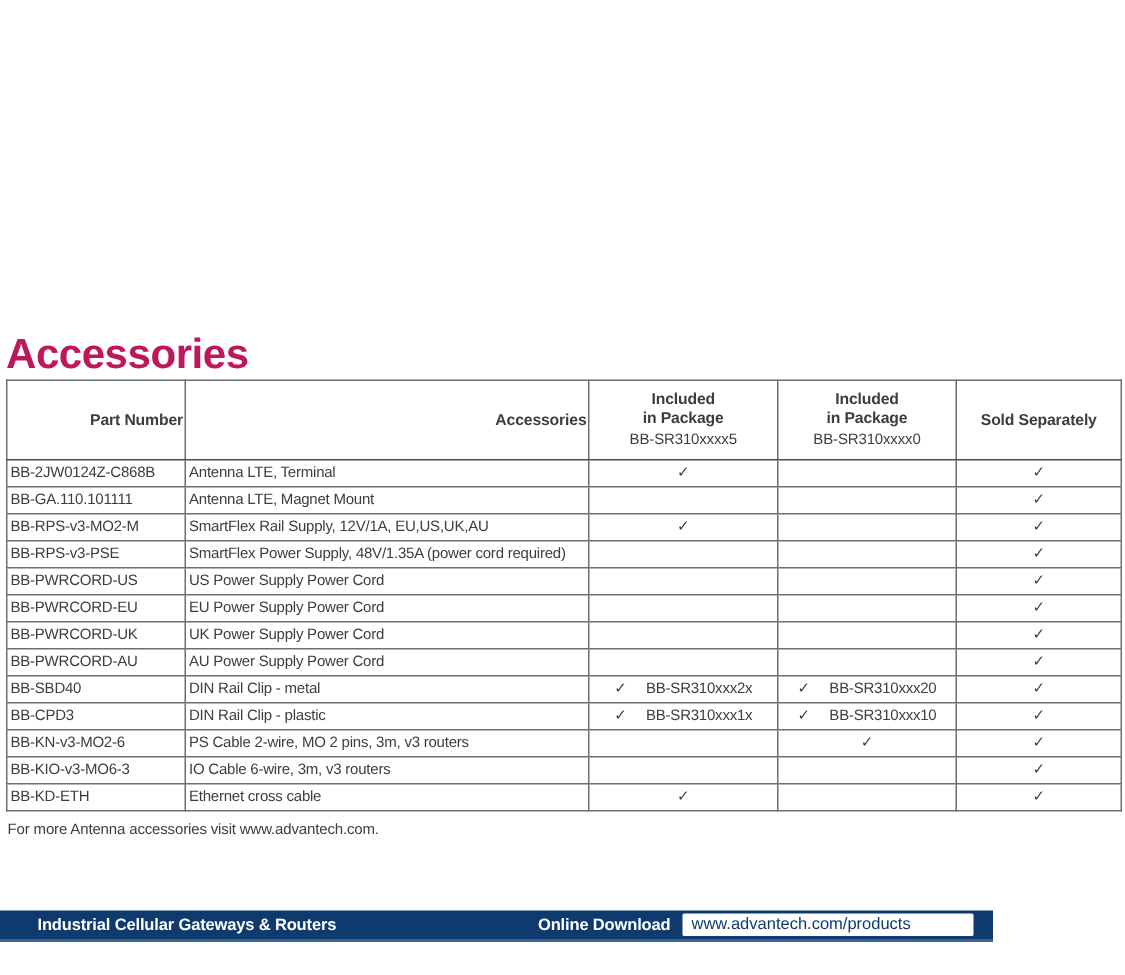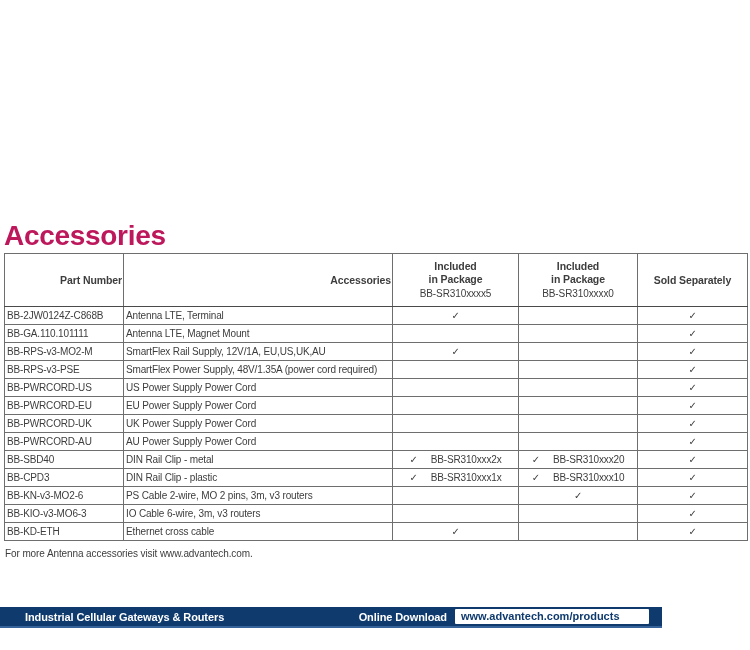--- a/index.html
+++ b/index.html
@@ -45,21 +45,21 @@
     position:absolute; left:0; top:571px; width:662px; height:19px;
     background:#0f3a6e; border-bottom:2px solid #35639a;
     display:flex; align-items:center; color:#ffffff;
     font-size:11px; font-weight:bold;margin-top:36px;
   }
   .bar-left { margin-left:25px; letter-spacing:-0.1px; }
   .bar-right { margin-left:auto; display:flex; align-items:center; }
   .dl-label { margin-right:8px; letter-spacing:-0.1px; }
   .urlbox {
     width:188px; height:15px; background:#ffffff; color:#0f3a6e;
-    font-weight:bold; font-size:11px; line-height:15px; padding-left:6px;
+    font-weight:normal; font-size:11px; line-height:15px; padding-left:6px;
     margin-right:13px; border-radius:1px;
   }
 </style>
 </head>
 <body>
 
 <div class="page">
 
   <div class="title">Accessories</div>
 

